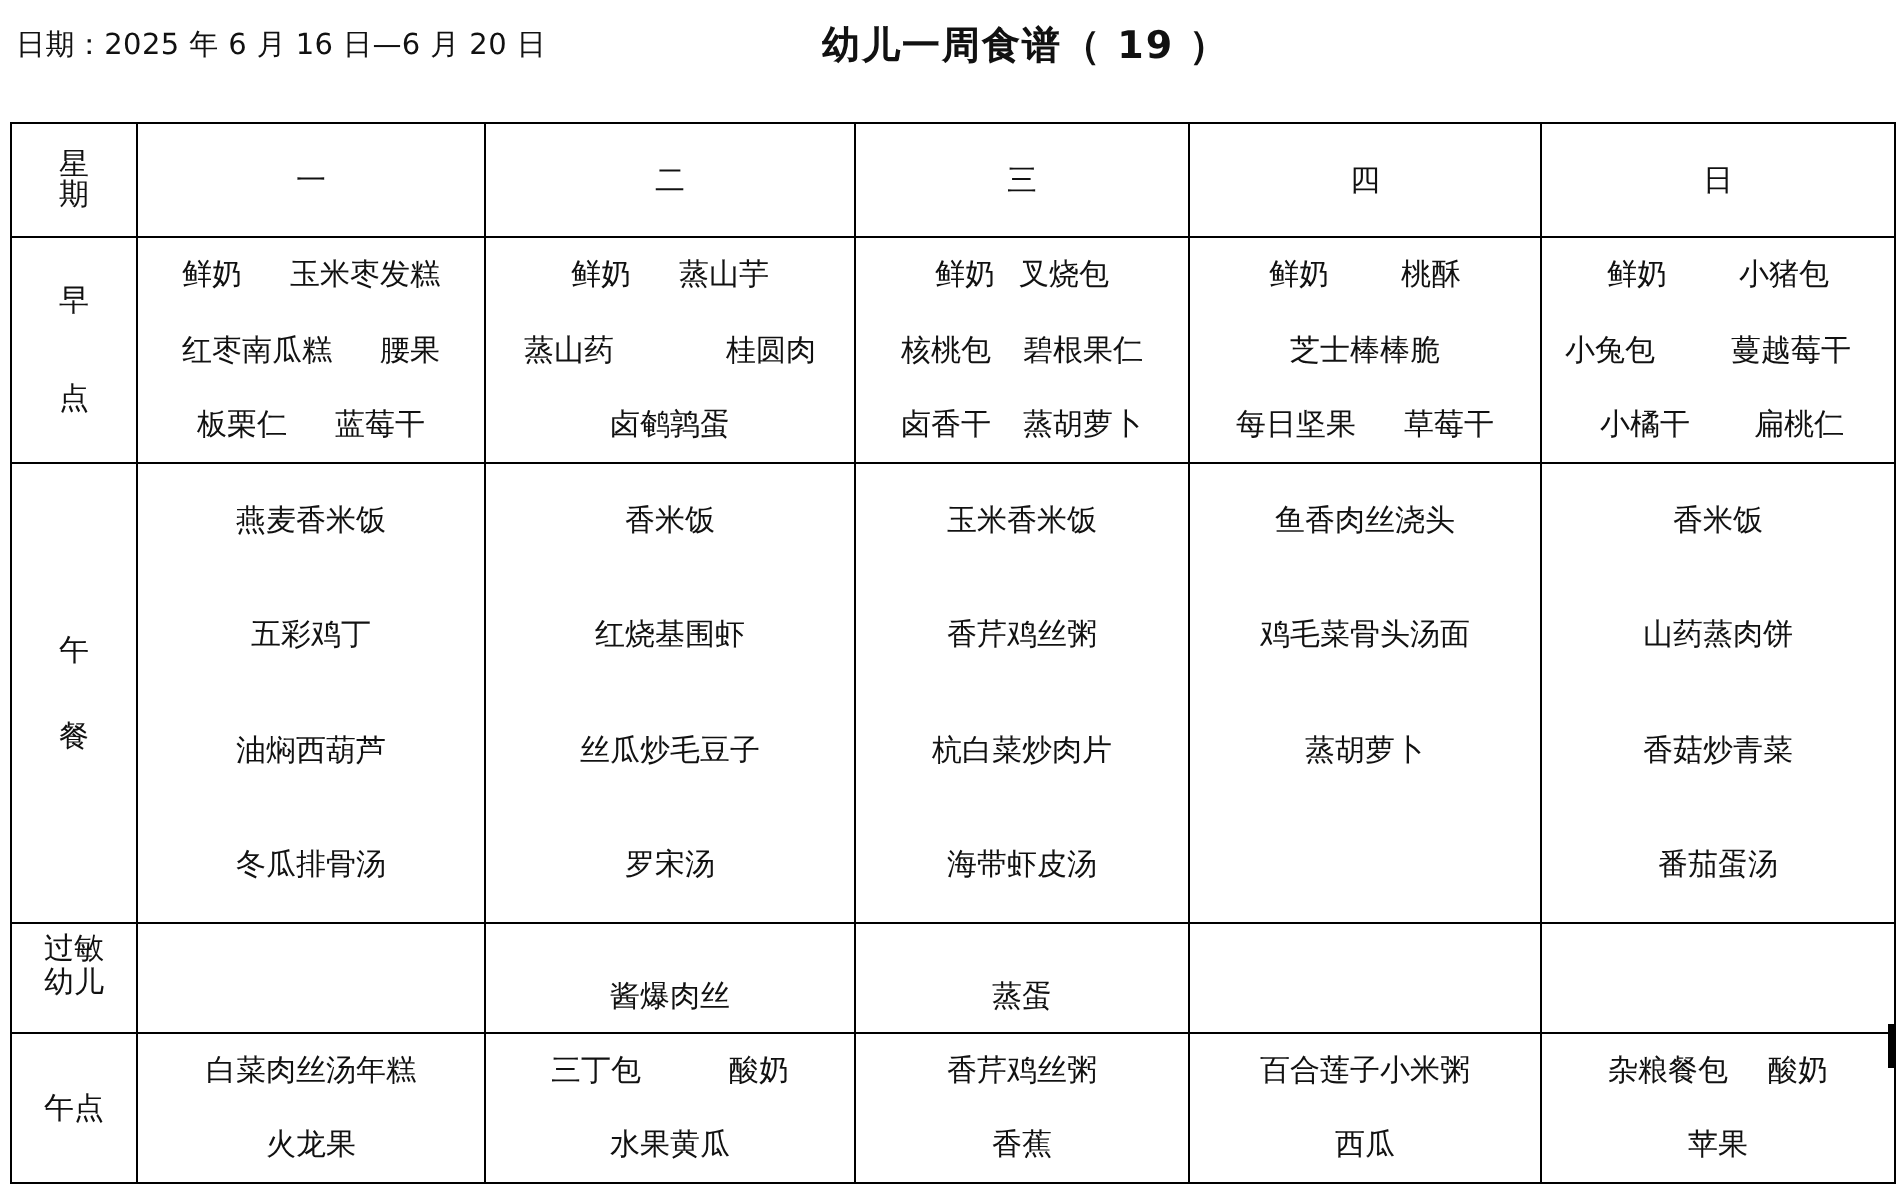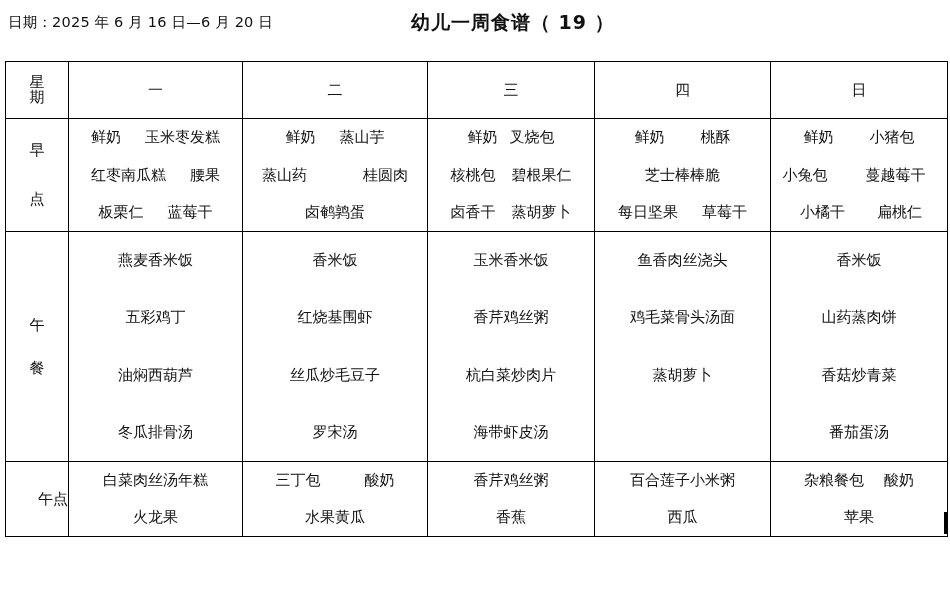--- a/index.html
+++ b/index.html
@@ -237,23 +237,34 @@
       <div class="line">
               <span>香菇炒青菜</span>
             </div>
       <div class="line">
               <span>番茄蛋汤</span>
             </div>
     </div>
         </td>
   </tr>
 
+  <tr class="allergy-row">
+    <td class="rowlabel" style="font-size:15px;line-height:1.15;vertical-align:top;padding-top:4px;">
+      <span class="ch">过敏</span>
+      <span class="ch">幼儿</span>
+    </td>
+    <td class="allergy-cell"><span></span></td>
+    <td class="allergy-cell"><span>酱爆肉丝</span></td>
+    <td class="allergy-cell"><span>蒸蛋</span></td>
+    <td class="allergy-cell"><span></span></td>
+    <td class="allergy-cell"><span></span></td>
+  </tr>
 
   <tr class="snack-row">
-    <td class="rowlabel" style="font-size:15px;text-align:right;">
+    <td class="rowlabel" style="font-size:15px;">
       <span>午点</span>
     </td>
     <td class="snack">
           <div class="lines">
       <div class="line">
               <span>白菜肉丝汤年糕</span>
             </div>
       <div class="line">
               <span>火龙果</span>
             </div>

